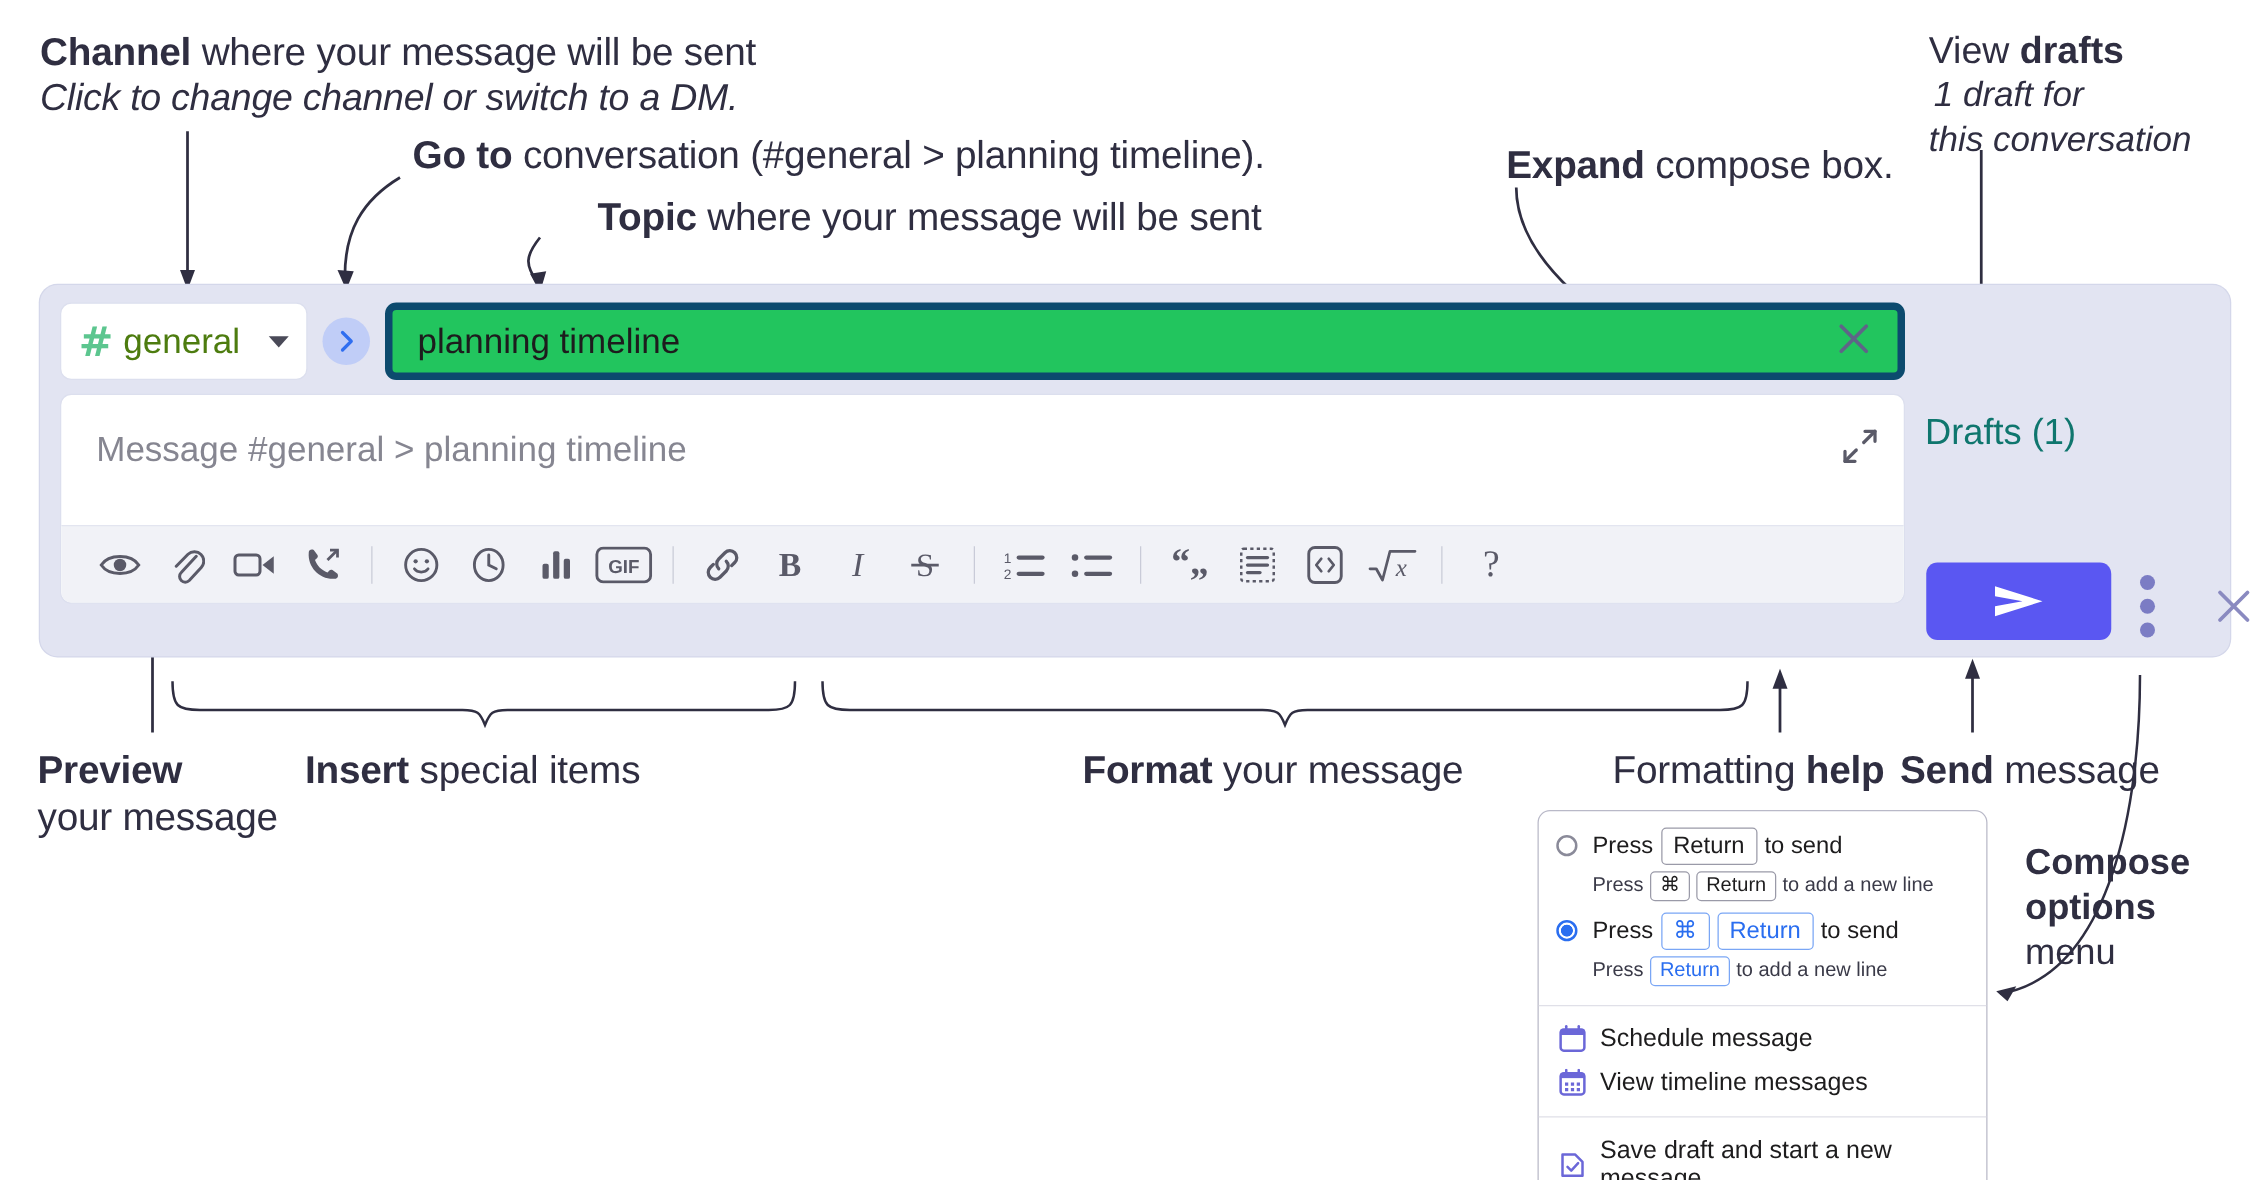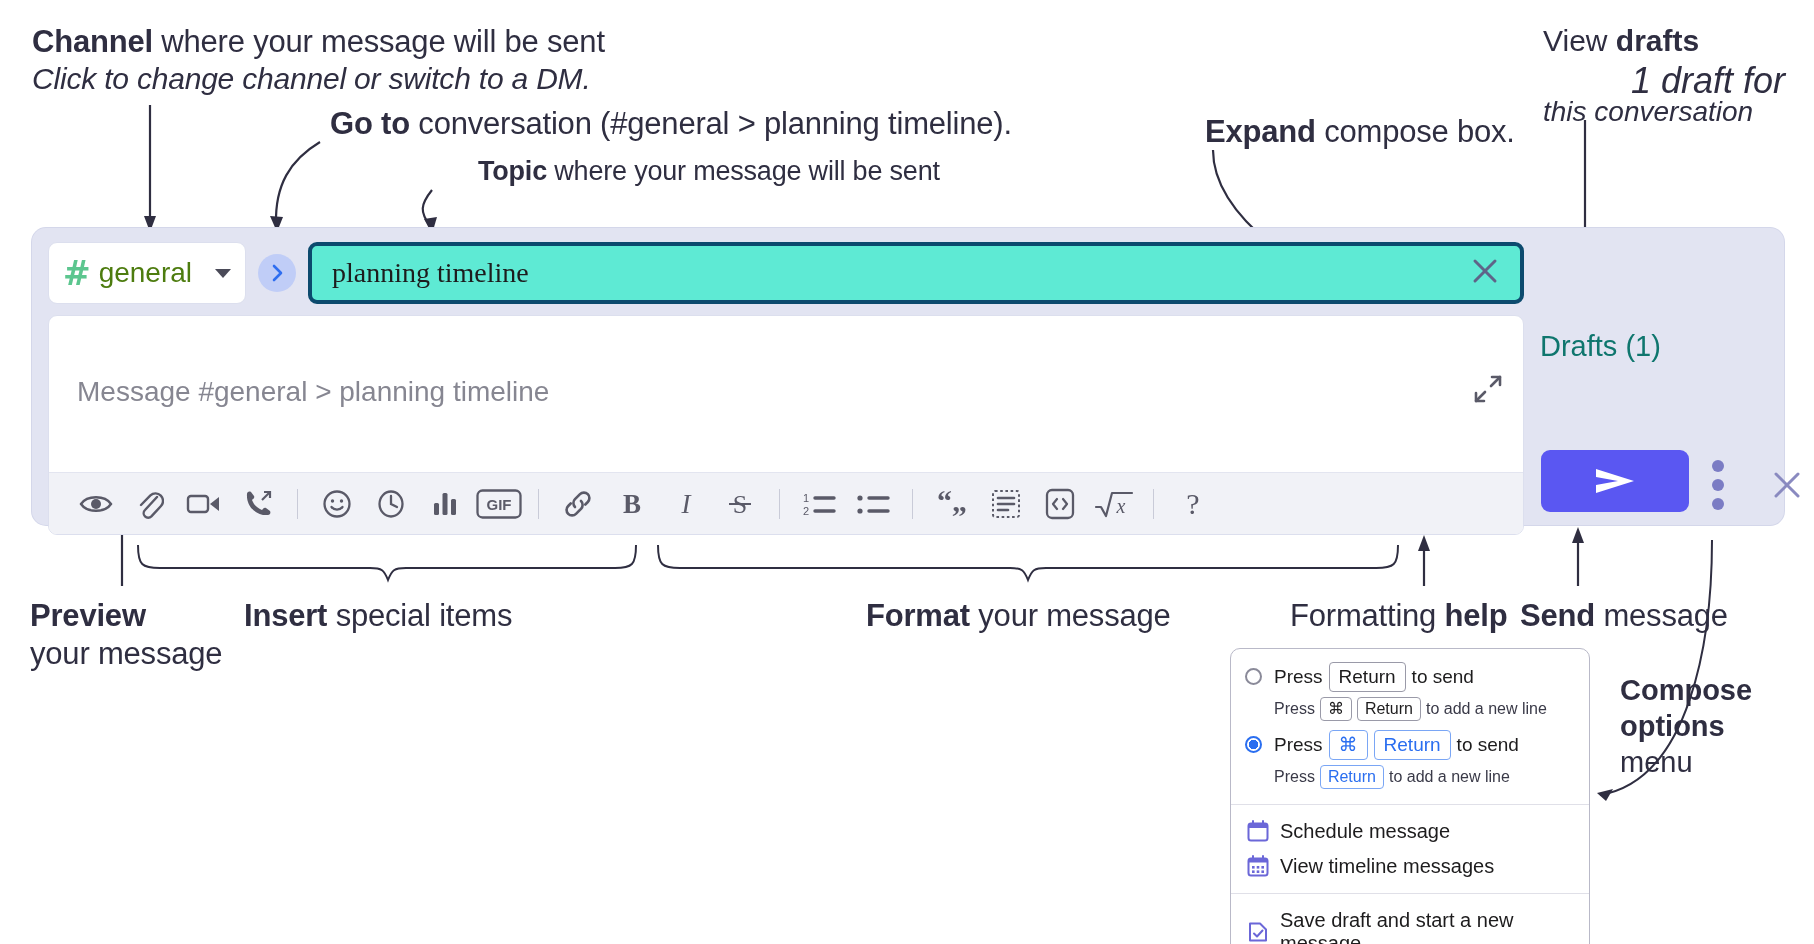--- a/index.html
+++ b/index.html
@@ -45,31 +45,31 @@
         border-right:8px solid transparent;border-top:9px solid #4a4a58;}
 
   .go-btn{
     width:38px;height:38px;border-radius:50%;background:#c0cdf7;
     display:flex;align-items:center;justify-content:center;
     align-self:center;margin:0 12px;
   }
   .go-btn svg{display:block;}
 
   .topic-box{
-    flex:1;height:62px;background:#5eead4;border:4px solid #0c4a6e;border-radius:9px;
-    display:flex;align-items:center;padding:0 18px 0 20px;box-sizing:border-box;font-family:Liberation Serif, serif;
+    flex:1;height:62px;background:#22c55e;border:6px solid #0c4a6e;border-radius:9px;
+    display:flex;align-items:center;padding:0 18px 0 20px;box-sizing:border-box;
   }
   .topic-val{font-size:28px;color:#1d1c1d;}
   .topic-clear{margin-left:auto;}
 
   .msg-box{
     margin-top:11px;background:#fff;border:1px solid #dcdfee;border-radius:9px;
     width:1476px;box-sizing:border-box;overflow:hidden;
   }
-  .msg-area{height:124px;position:relative;margin-top:32px;}
+  .msg-area{height:104px;position:relative;}
   .placeholder{position:absolute;left:28px;top:28px;font-size:28px;color:#868691;}
   .expand{position:absolute;right:20px;top:26px;}
 
   .toolbar{
     height:62px;background:#f1f2f7;border-top:1px solid #e3e5f0;
     display:flex;align-items:center;padding-left:20px;box-sizing:border-box;
   }
   .tb-icon{width:54px;height:44px;display:flex;align-items:center;justify-content:center;}
   .tb-sep{width:1px;height:30px;background:#c9cbd8;margin:0 12px;}
   .qmark{font-size:30px;color:#5a5a68;font-family:"Liberation Serif",serif;}
@@ -162,32 +162,32 @@
     <span><b>Channel</b><span> where your message will be sent</span></span>
   </div>
   <div class="anno cond" style="left:32px;top:60px;font-size:30px;">
     <i>Click to change channel or switch to a DM.</i>
   </div>
 
   <div class="anno cond" style="left:330px;top:104px;font-size:31px;">
     <b>Go to</b><span> conversation (#general &gt; planning timeline).</span>
   </div>
 
-  <div class="anno cond" style="left:478px;top:154px;font-size:27px;">
+  <div class="anno cond" style="left:478px;top:154px;font-size:31px;">
     <b>Topic</b><span> where your message will be sent</span>
   </div>
 
   <div class="anno cond" style="left:1205px;top:112px;font-size:31px;">
     <b>Expand</b><span> compose box.</span>
   </div>
 
   <div class="anno reg" style="left:1543px;top:22px;font-size:30px;">
     <span>View </span><b>drafts</b>
   </div>
-  <div class="anno reg" style="left:1631px;top:58px;font-size:36px;"><i>1 draft for</i></div>
+  <div class="anno reg" style="left:1547px;top:58px;font-size:28px;"><i>1 draft for</i></div>
   <div class="anno reg" style="left:1543px;top:94px;font-size:28px;"><i>this conversation</i></div>
 
   <div class="compose-wrap">
 
     <div class="close-x">
       <svg width="34" height="34" viewBox="0 0 34 34">
           <g stroke="#8a8ac0" stroke-width="3" stroke-linecap="round">
         <line x1="6" y1="6" x2="28" y2="28"></line>
             <line x1="28" y1="6" x2="6" y2="28"></line>
           </g>

